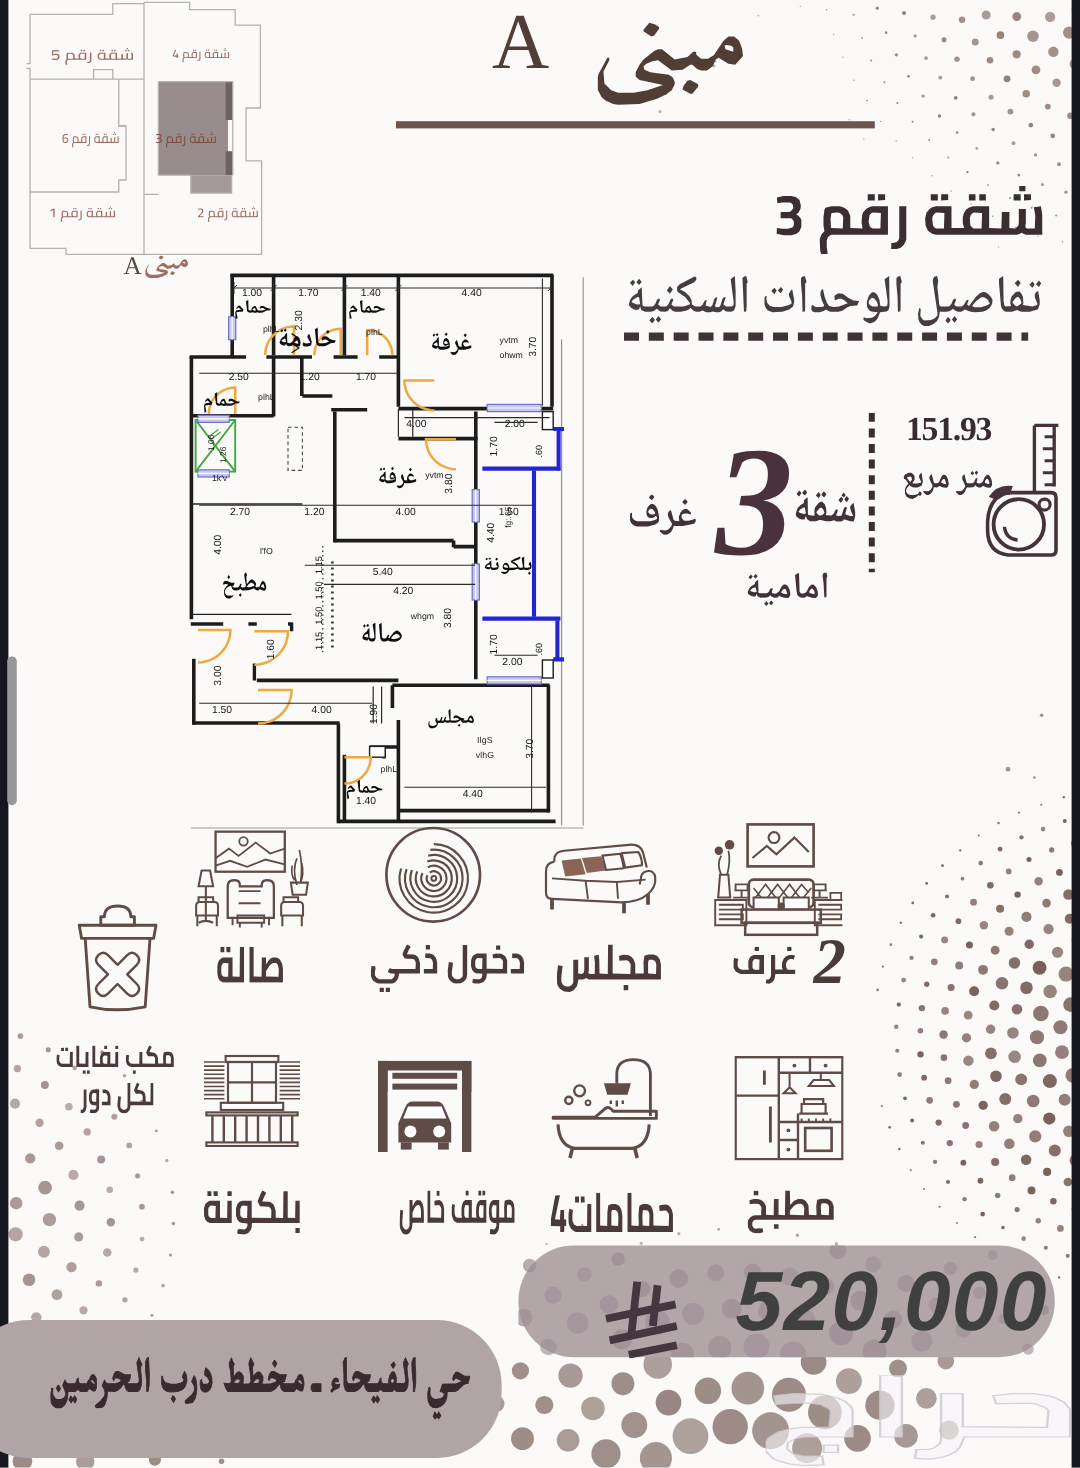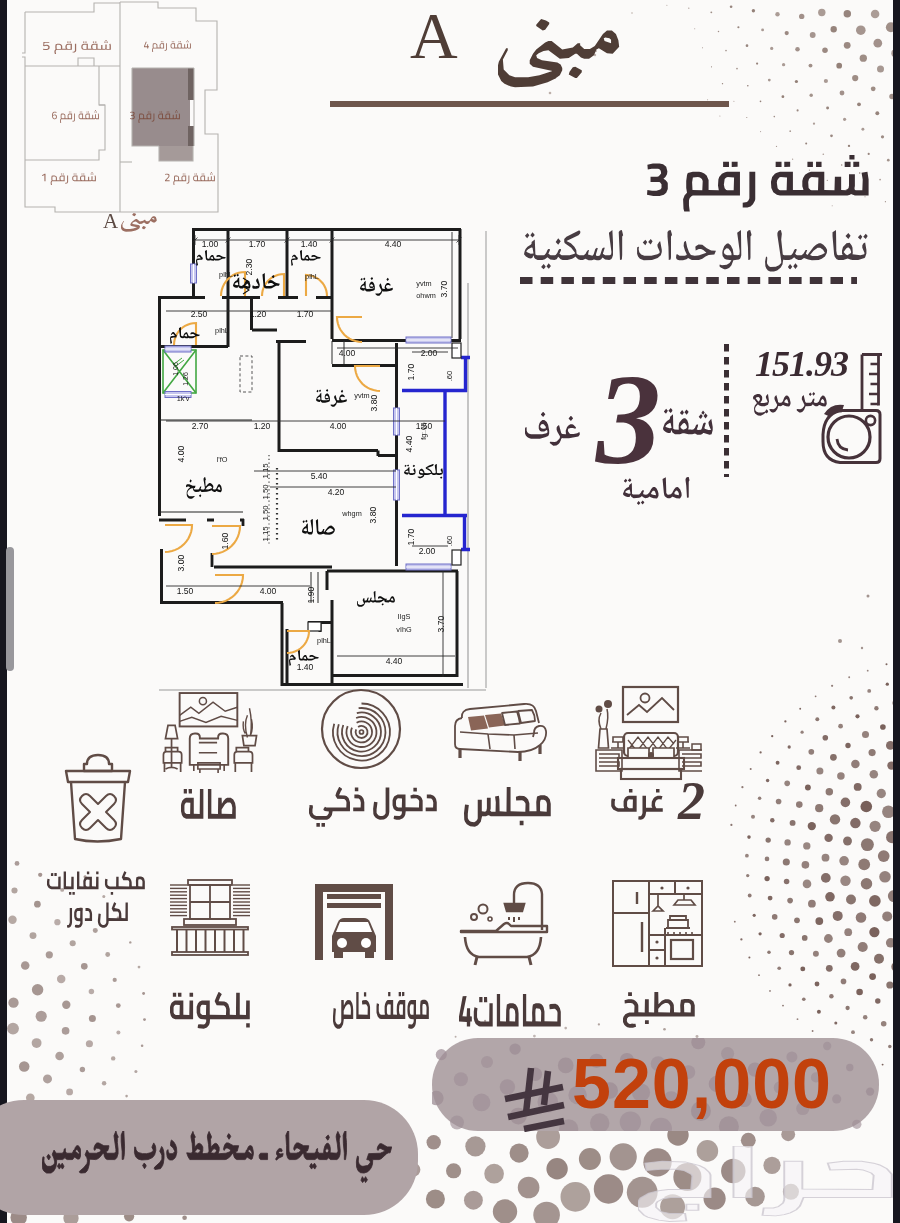--- a/index.html
+++ b/index.html
@@ -603,21 +603,21 @@
 
 <div class="abs" style="left:596px;top:344px;font-family:'Liberation Serif',serif;font-style:italic;font-weight:bold;font-size:130px;color:#4a323c">3</div>
 <svg style="position:absolute;left:623px;top:477px;" width="67" height="28" viewBox="0 0 266 106" preserveAspectRatio="none">
     <path d="M62,91 55,99 61,105 63,105 69,98z M78,89 71,97 77,103 79,103 85,96z M0,63 1,67 4,70 11,74 18,76 26,76 30,68 33,75 42,80 64,79 71,76 75,72 79,76 88,80 99,79 105,74 110,77 121,80 135,81 139,76 141,71 141,62 138,52 132,42 126,38 121,38 117,40 112,45 104,60 96,66 90,67 81,65 80,61 84,51 77,50 73,55 71,60 64,66 41,66 36,64 35,23 25,30 24,36 22,38 14,42 6,49z M119,52 124,52 127,55 131,66 130,69 119,67 113,65 111,63 115,56z M30,62 23,63 12,60 8,57 15,51 25,47 27,49z M3,15 8,20 11,21 17,13 11,7z M27,5 19,13 27,19 32,14 33,11z M157,8 162,59 164,69 166,73 172,78 178,80 187,80 192,78 195,75 198,75 212,80 226,81 231,75 233,69 232,60 227,47 218,38 210,39 203,46 195,61 190,65 180,67 176,66 172,61 170,1z M210,52 214,51 219,56 222,63 221,69 205,65 204,61 205,58z M261,0 257,0 252,2 250,4 248,10 251,32 254,79 261,78 261,18 264,12z" fill="#42303a" fill-rule="evenodd"></path>
   </svg>
 
 <svg class="abs" style="left:723px;top:344px" width="7" height="133">
     <path d="M3.5,0 V133" stroke="#3a2e33" stroke-width="5" stroke-dasharray="7.5 5.5"></path>
   </svg>
 
-<div class="abs" style="left:755px;top:343px;font-family:'Liberation Serif',serif;font-style:italic;font-weight:bold;font-size:36px;color:#3a2a31;letter-spacing:-1px">151.93</div>
+<div class="abs" style="left:755px;top:343px;font-family:'Liberation Serif',serif;font-weight:bold;font-size:28px;color:#3a2a31;letter-spacing:-1px">151.93</div>
 <svg style="position:absolute;left:753px;top:392px;" width="74" height="24" viewBox="0 0 355 94" preserveAspectRatio="none">
     <path d="M210,72 222,80 230,80 239,76 246,69 251,58 254,55 257,56 277,55 282,53 287,48 293,53 300,56 308,56 313,54 316,51 319,51 333,56 347,57 352,51 354,45 352,32 348,23 341,15 333,14 324,22 316,37 309,42 302,43 293,41 292,37 294,33 295,26 292,25 287,28 282,38 276,42 255,42 251,39 243,12 235,19 234,28 247,51 244,57 236,65 227,68 210,67z M331,28 335,27 340,32 343,39 342,45 326,41 325,37 326,34z M78,70 86,77 92,80 99,80 107,77 116,68 119,62 120,56 124,55 134,56 143,51 146,51 149,53 160,56 173,57 177,53 180,46 180,40 176,26 173,21 167,15 160,14 157,15 150,22 143,36 139,40 135,42 124,42 120,38 119,32 112,12 105,18 103,22 103,27 106,34 116,50 114,56 108,63 101,67 97,68 86,67 79,68z M159,28 163,28 165,30 170,43 168,45 152,41 150,39 153,33z M6,13 0,20 1,27 3,29 5,28 7,29 19,43 9,53 5,63 6,77 11,85 24,92 37,93 51,87 61,80 66,84 71,79 73,74 65,68 57,77 44,80 26,80 17,77 11,71 10,65 13,58 24,48 27,51 33,54 42,56 56,56 72,50 77,37 72,8 67,11 62,17 62,23 70,37 69,40 53,43 39,43 35,41 41,35 44,29 44,20 42,16 35,10 30,8 20,8z M15,22 24,20 29,21 33,25 33,31 27,37 25,37 13,24z M275,2 272,4 268,10 275,16 282,9z M291,0 284,8 291,15 298,7z" fill="#42303a" fill-rule="evenodd"></path>
   </svg>
 
 <svg class="abs" style="left:818px;top:350px" width="70" height="118" viewBox="0 0 70 118">
     <g transform="translate(0,0) scale(1.0)" fill="none" stroke="#46323a">
 <path d="M44 4.5 h20 M44 4.5 v56 M60.5 4.5 v51" stroke-width="2.8"></path>
 <path d="M60.5 14 h-8 M60.5 24 h-9.5 M60.5 34 h-8 M60.5 44 h-9.5 M60.5 54 h-8" stroke-width="2.6"></path>
 <path d="M18 60.5 H58 q4 0 4 4 v44 q0 4 -4 4 H22 q-17 -2 -17 -21 v-7 q1 -20 17 -24" stroke-width="3"></path>
 <circle cx="31" cy="87" r="21" stroke-width="3.2"></circle>
@@ -869,21 +869,21 @@
 
 <svg class="abs" style="left:500px;top:1066px" width="68" height="66" viewBox="0 0 68 66">
     <g stroke="#453640" stroke-width="6.5" fill="none">
 <path d="M31 2 L26 47 M48 5 L44 39"></path>
 <path d="M5 33 L63 21"></path>
 <path d="M8 51 L64 39"></path>
 <path d="M24 63 L64 55"></path>
 </g>
   </svg>
 
-<div class="abs" style="left:572px;top:1044px;font-family:'Liberation Sans',sans-serif;font-weight:bold;font-size:70px;color:#c2410c;letter-spacing:1px">520,000</div>
+<div class="abs" style="left:613px;top:1044px;font-family:'Liberation Sans',sans-serif;font-style:italic;font-weight:bold;font-size:70px;color:#404040;letter-spacing:1px">520,000</div>
 
 <svg style="position:absolute;left:638px;top:1146px" width="255" height="76" viewBox="0 0 211 124" preserveAspectRatio="none">
     <path d="M40,95 40,105 50,105 50,95z M103,113 114,114 121,112 126,109 131,104 134,98 137,84 210,84 210,46 206,37 200,31 195,28 185,25 170,25 157,28 159,39 181,38 186,39 193,44 195,48 194,71 136,70 136,25 121,25 121,88 120,93 116,99 112,101 104,101z M6,28 7,40 19,38 31,38 38,40 44,46 45,49 44,71 25,71 17,73 9,77 2,85 0,91 0,103 5,113 8,116 17,121 26,123 40,122 39,110 26,110 19,107 15,100 15,94 16,91 21,86 27,84 60,84 60,47 59,43 55,36 51,32 39,26 20,25z M79,0 79,84 94,84 94,0z" fill="#f6f3f7" fill-opacity="0.62" fill-rule="evenodd" stroke="#ccc7d0" stroke-width="1.6" stroke-opacity="0.8"></path>
   </svg>
 
 <div class="abs" style="left:-30px;top:1100px;width:448px;height:115px;background:#b1a4a6;border-radius:54px"></div>
 <svg style="position:absolute;left:42px;top:1131px" width="350" height="52" viewBox="0 0 1454 131" preserveAspectRatio="none">
     <path d="M1325,124 1332,130 1339,124 1344,130 1352,123 1344,115 1339,121 1336,120 1331,115z M1139,90 1139,88 1132,81 1125,87 1120,82 1118,82 1112,89 1120,96 1126,90 1133,96z M424,81 418,87 426,95 433,88 429,83z M91,90 91,88 84,81 77,87 72,82 70,82 64,89 72,96 78,90 85,96z M26,59 20,65 28,73 35,66 32,62 28,59z M902,62 903,68 908,72 937,72 937,56 909,56 906,57z M995,45 986,44 980,47 975,52 974,58 979,63 971,70 972,73 975,73 984,68 999,64 1002,57 988,58 983,54 985,52 989,51 996,52 998,50z M497,39 489,51 496,58 498,62 498,71 490,79 468,91 466,94 469,97 492,95 501,87 504,81 507,69 507,57 504,47 500,41z M160,48 158,43 151,37 145,37 141,39 138,42 135,48 132,48 126,56 102,56 97,51 97,44 92,46 91,51 85,56 59,56 50,48 43,58 43,60 49,68 53,78 52,81 48,85 37,89 24,89 17,87 9,79 8,75 9,66 4,65 0,80 1,91 4,97 8,101 19,106 36,106 40,105 50,100 57,92 60,84 61,72 86,72 96,67 99,70 105,72 125,72 129,71 133,66 136,66 149,71 156,70 160,63z M138,51 142,47 147,47 155,55 154,58 152,58z M1453,40 1434,40 1411,32 1404,32 1400,34 1395,39 1393,43 1393,47 1396,49 1402,44 1407,44 1420,48 1423,50 1421,52 1405,56 1357,57 1349,72 1357,73 1363,76 1364,79 1359,84 1352,87 1333,89 1327,88 1320,85 1316,81 1314,76 1315,67 1314,64 1311,63 1308,69 1306,78 1307,91 1313,100 1323,105 1338,106 1352,103 1363,97 1369,91 1373,83 1374,72 1400,72 1409,70 1432,57 1439,55 1446,55z M472,40 470,36 464,30 457,40 457,42 461,46 462,51 450,55 435,57 418,57 399,54 391,48 389,41 385,40 384,54 388,63 392,67 401,71 414,73 441,72 459,67 468,60 473,49z M539,23 537,23 534,31 534,37 544,42 552,51 544,57 529,57 524,51 524,47 519,49 518,56 520,65 524,70 531,73 542,73 551,69 556,64 560,54 559,43 555,35 548,28z M1179,16 1185,22 1188,23 1194,16 1189,10z M775,7 769,13 777,21 784,14 781,10 777,7z M601,55 607,65 614,72 761,72 767,71 779,66 794,55 798,65 802,69 809,72 842,72 846,71 850,66 853,66 866,71 872,71 874,69 878,59 878,52 874,41 871,38 868,37 862,37 857,40 851,49 849,48 848,51 843,56 808,56 806,55 805,51 811,51 817,37 795,37 774,30 766,30 761,33 757,38 754,46 757,49 763,43 770,43 781,46 784,50 778,53 764,56 738,57 732,56 736,49 736,41 728,33 722,31 716,32 707,37 702,42 700,21 704,16 704,14 694,1 688,10 687,15 692,34 694,51 689,56 670,57 666,54 668,50 668,40 662,34 654,31 648,32 642,35 635,42 633,19 637,15 630,7 627,1 619,12 619,16 624,32 626,51 621,56z M855,51 859,47 865,47 871,53 873,57 869,58z M725,50 721,54 715,56 700,55 709,47 714,45 719,45 723,47z M658,50 653,54 648,56 633,54 640,48 646,45 654,46z M1263,0 1257,1 1251,11 1252,32 1256,56 1256,72 1261,72 1265,54 1265,29 1263,17z M1013,11 1016,37 1016,58 1020,67 1023,70 1028,72 1053,72 1062,70 1072,65 1082,57 1087,56 1089,64 1095,70 1101,72 1134,72 1144,67 1147,70 1153,72 1183,72 1192,67 1196,71 1199,72 1225,72 1231,69 1235,65 1238,59 1239,49 1235,26 1235,20 1239,14 1229,1 1223,10 1222,15 1227,33 1230,51 1224,56 1197,55 1198,44 1195,36 1189,31 1184,31 1180,33 1175,38 1171,47 1170,56 1150,56 1145,51 1145,44 1140,46 1139,51 1133,56 1100,56 1095,52 1103,50 1107,42 1108,37 1087,37 1066,30 1058,30 1054,32 1049,37 1046,43 1046,46 1049,49 1055,43 1062,43 1072,46 1075,50 1066,54 1056,56 1031,56 1027,52 1026,48 1025,0 1021,0z M1177,51 1177,49 1183,44 1187,45 1192,50 1186,55 1182,55z M340,0 336,0 329,10 329,27 333,52 333,72 339,71 342,59 343,40z M317,15 311,8 307,0 299,12 307,46 307,52 301,56 270,56 265,52 273,50 277,42 278,37 257,37 236,30 228,30 224,32 219,37 216,43 216,46 219,49 225,43 236,44 242,46 245,50 239,53 226,56 198,56 192,53 187,48 179,60 186,67 188,71 189,76 187,82 174,92 155,102 157,105 163,106 180,105 187,101 191,96 196,85 198,71 223,72 232,70 242,65 252,57 257,56 259,64 265,70 271,72 302,72 307,70 311,67 316,57 316,45 313,29 313,19z" fill="#3a2a30" fill-rule="evenodd" stroke="#3a2a30" stroke-width="2.5"></path>
   </svg>
 

